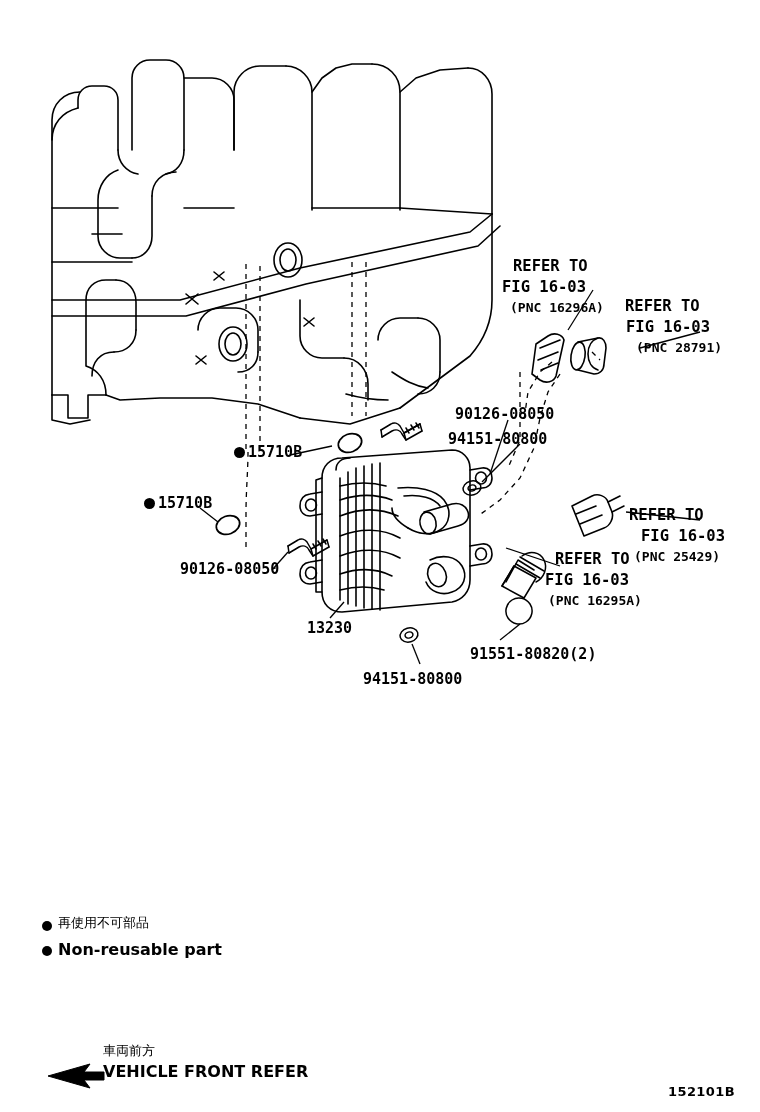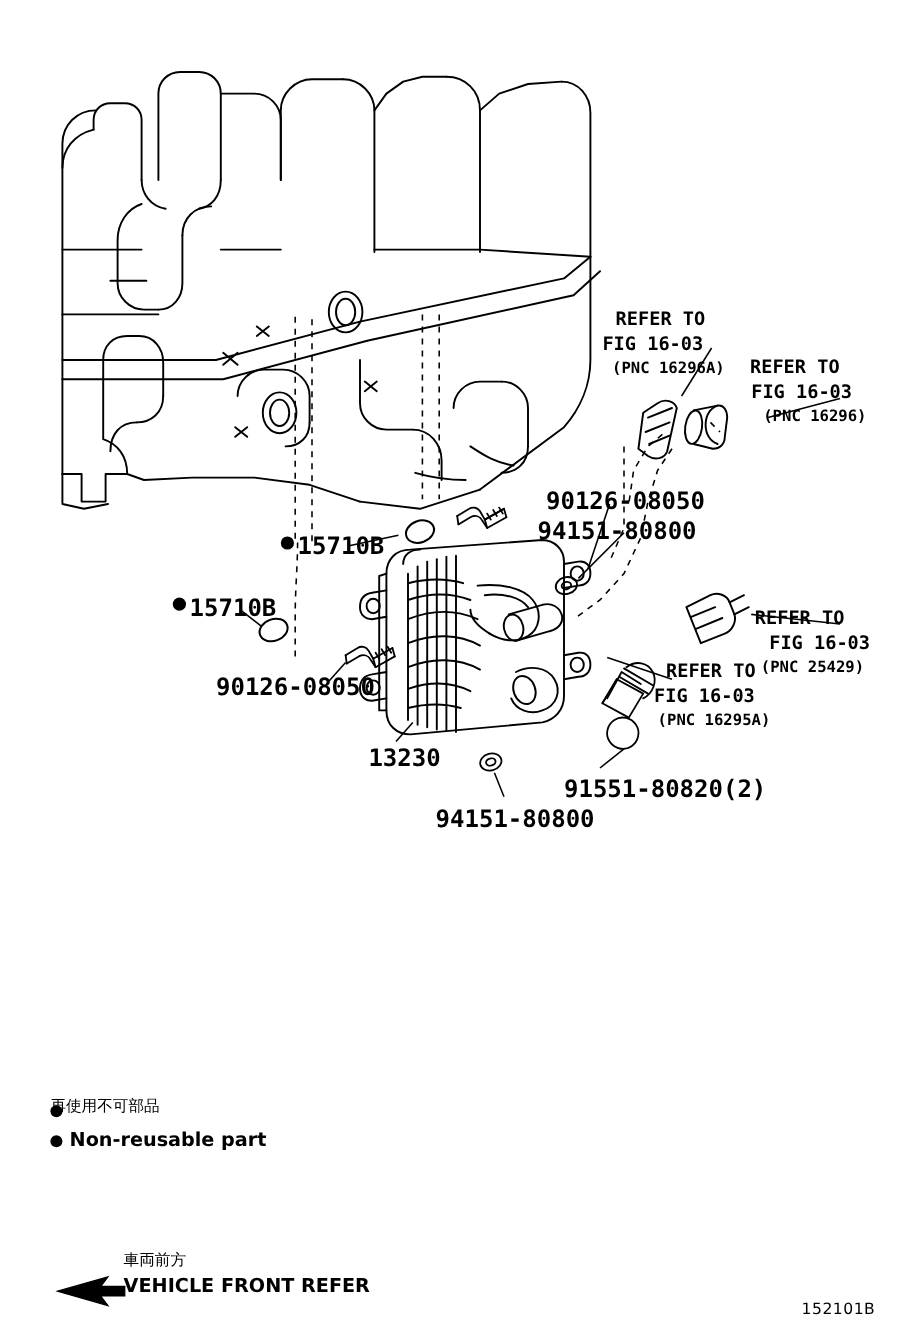--- a/index.html
+++ b/index.html
@@ -31,42 +31,42 @@
   }
   .lbl {
     position: absolute;
     white-space: pre;
     font-family: "DejaVu Sans Mono", monospace;
     font-weight: bold;
     letter-spacing: 0px;
     line-height: 1.12;
   }
   .lbl.part {
-    font-size: 20px;
+    font-size: 15px;
   }
   .lbl.refer {
     font-size: 15.5px;
   }
   .lbl.pnc {
     font-size: 13px;
   }
   .lbl.legend-jp {
     font-family: "DejaVu Sans", sans-serif;
     font-size: 13px;
     font-weight: normal;
   }
   .lbl.legend-en {
     font-family: "DejaVu Sans", sans-serif;
     font-size: 16px;
     font-weight: bold;
   }
   .lbl.code {
     font-family: "DejaVu Sans", sans-serif;
     font-size: 13px;
-    font-weight: normal;
+    font-weight: bold;
     letter-spacing: 0.4px;
   }
   .bullet {
     position: absolute;
     width: 11px;
     height: 11px;
     border-radius: 50%;
     background: #000;
   }
   .legend-bullet {
@@ -279,21 +279,21 @@
       <path d="M48,1076 L90,1064 L84,1072 L104,1072 L104,1080 L84,1080 L90,1088 Z" fill="#000" stroke="#000" stroke-width="1"></path>
     </g>
   </svg>
 
   <div class="lbl refer" style="left:513px; top:258px;">REFER TO</div>
   <div class="lbl refer" style="left:502px; top:279px;">FIG 16-03</div>
   <div class="lbl pnc" style="left:510px; top:301px;">(PNC 16296A)</div>
 
   <div class="lbl refer" style="left:625px; top:298px;">REFER TO</div>
   <div class="lbl refer" style="left:626px; top:319px;">FIG 16-03</div>
-  <div class="lbl pnc" style="left:636px; top:341px;">(PNC 16296)</div>
+  <div class="lbl pnc" style="left:636px; top:341px;">(PNC 28791)</div>
 
   <div class="lbl part" style="left:455px; top:406px;">90126-08050</div>
   <div class="lbl part" style="left:448px; top:431px;">94151-80800</div>
 
   <div class="bullet" style="left:234px; top:447px;"></div>
   <div class="lbl part" style="left:248px; top:444px;">15710B</div>
 
   <div class="bullet" style="left:144px; top:498px;"></div>
   <div class="lbl part" style="left:158px; top:495px;">15710B</div>
 
@@ -304,21 +304,21 @@
   <div class="lbl refer" style="left:555px; top:551px;">REFER TO</div>
   <div class="lbl refer" style="left:545px; top:572px;">FIG 16-03</div>
   <div class="lbl pnc" style="left:548px; top:594px;">(PNC 16295A)</div>
 
   <div class="lbl part" style="left:180px; top:561px;">90126-08050</div>
   <div class="lbl part" style="left:307px; top:620px;">13230</div>
   <div class="lbl part" style="left:470px; top:646px;">91551-80820(2)</div>
   <div class="lbl part" style="left:363px; top:671px;">94151-80800</div>
 
   <div class="legend-bullet" style="left:42px; top:921px;"></div>
-  <div class="lbl legend-jp" style="left:42px; top:916px;">再使用不可部品</div>
+  <div class="lbl legend-jp" style="left:58px; top:916px;">再使用不可部品</div>
 
   <div class="legend-bullet" style="left:42px; top:946px;"></div>
   <div class="lbl legend-en" style="left:58px; top:941px;">Non-reusable part</div>
 
   <div class="lbl legend-jp" style="left:103px; top:1044px;">車両前方</div>
   <div class="lbl legend-en" style="left:103px; top:1063px;">VEHICLE FRONT REFER</div>
 
   <div class="lbl code" style="left:668px; top:1085px;">152101B</div>
 
 </div>

